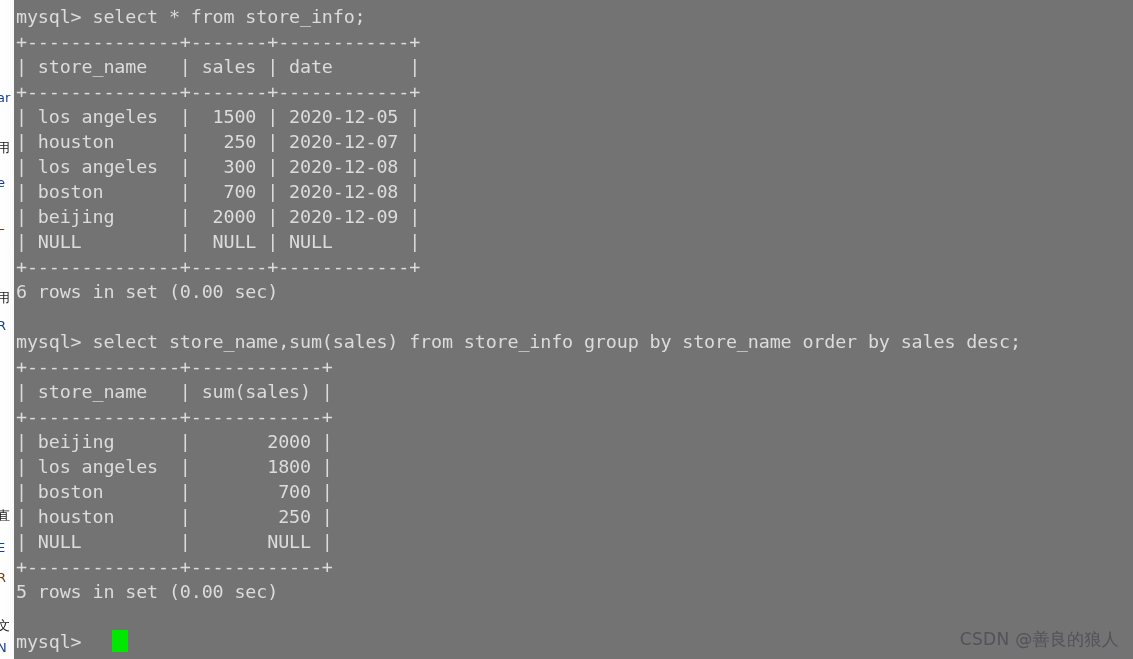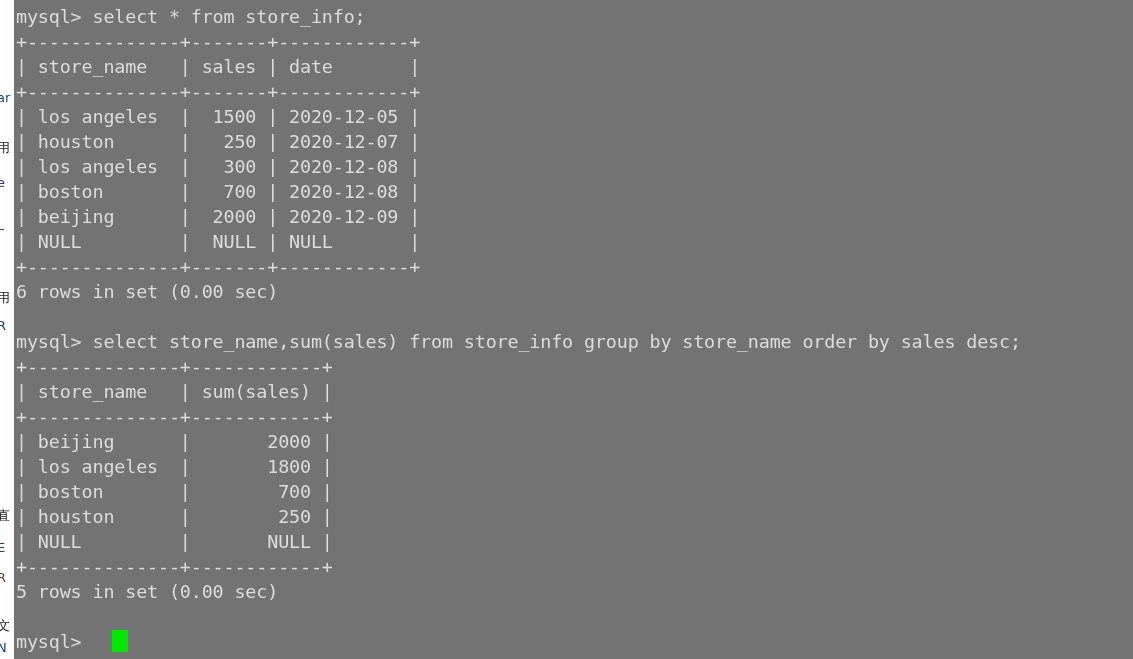--- a/index.html
+++ b/index.html
@@ -127,14 +127,15 @@
 | boston       |        700 |
 | houston      |        250 |
 | NULL         |       NULL |
 +--------------+------------+
 5 rows in set (0.00 sec)
 
 mysql&gt; </pre>
     <div id="cursor" style="background: rgb(0, 232, 0);"></div>
   </div>
 
+  <div id="watermark">CSDN @善良的狼人</div>
 
 </div>
 
 </body></html>

